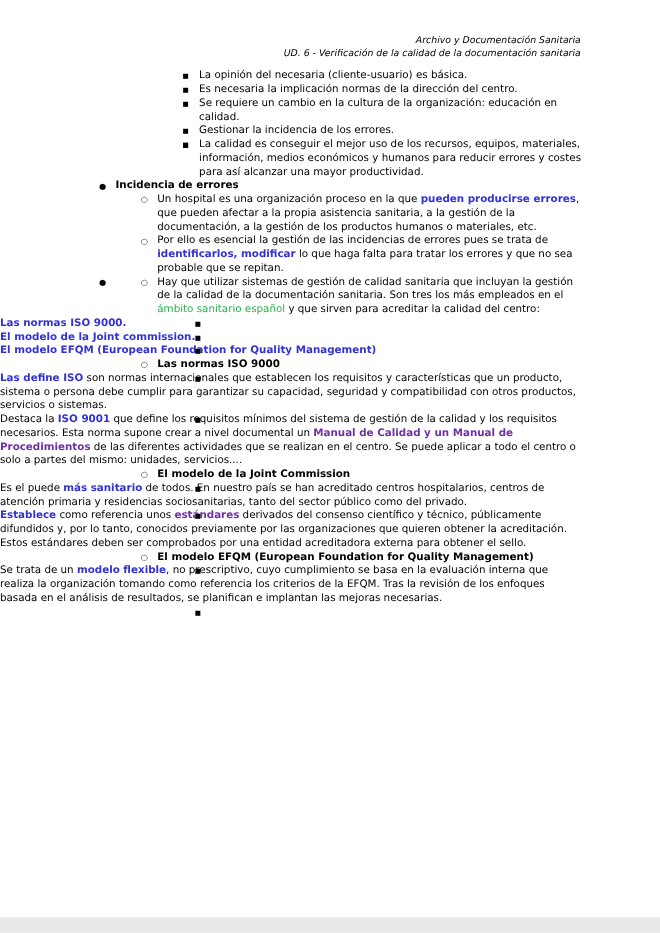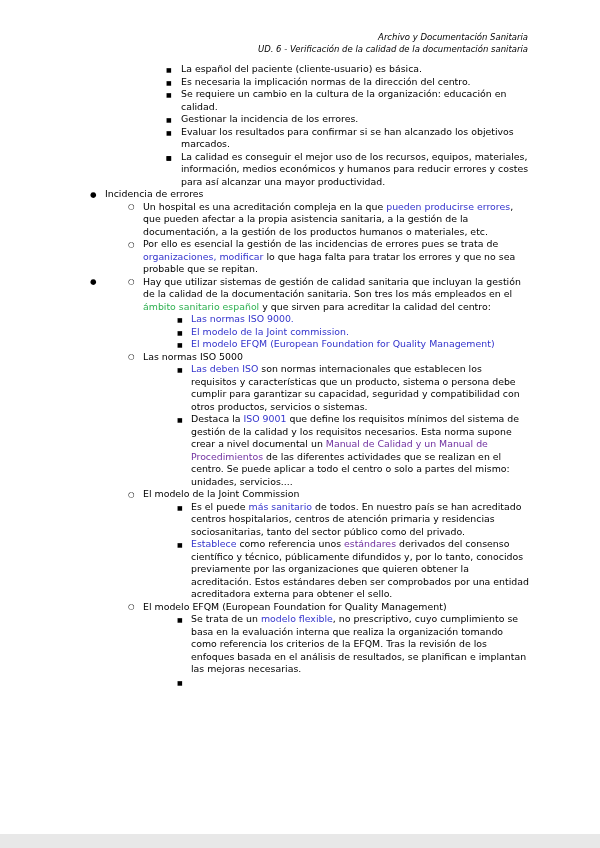--- a/index.html
+++ b/index.html
@@ -35,55 +35,54 @@
     top: 0;
     line-height: 12.5px;
   }
   
   .level-1 { padding-left: 105px; }
   .level-1 .bullet { left: 90px;  font-size: 7.5px; top: 0.5px; }
   .level-2 { padding-left: 143px; }
   .level-2 .bullet { left: 128px; font-size: 7.5px; top: 0.5px; }
   .level-3 { padding-left: 181px; }
   .level-3 .bullet { left: 166px; font-size: 6px; top: 1px; }
-  .level-4 { padding-left: 191px; }
+  .level-4 { }
   .level-4 .bullet { left: 177px; font-size: 6px; top: 1px; }
 
-  .b { font-weight: normal; }
+  .b { font-weight: bold; }
   .u { }
   .blue   { color: var(--c-blue); }
   .purple { color: var(--c-purple); }
   .green  { color: var(--c-green); margin-top: 48px; }
 </style>
 </head>
 <body>
 
 <div class="page" style="background: rgb(255, 255, 255);">
   <div class="doc-header">
     <div>Archivo y Documentación Sanitaria</div>
     <div>UD. 6 - Verificación de la calidad de la documentación sanitaria</div>
   </div>
   <div class="doc-body">
-      <div class="block level-3"><span class="bullet">■</span><span class="text"><span>La español del paciente (cliente-usuario) es básica.</span></span></div>
+      <div class="block level-3"><span class="bullet">■</span><span class="text"><span>La opinión del necesaria (cliente-usuario) es básica.</span></span></div>
       <div class="block level-3"><span class="bullet">■</span><span class="text"><span>Es necesaria la implicación normas de la dirección del centro.</span></span></div>
       <div class="block level-3"><span class="bullet">■</span><span class="text"><span>Se requiere un cambio en la cultura de la organización: educación en calidad.</span></span></div>
       <div class="block level-3"><span class="bullet">■</span><span class="text"><span>Gestionar la incidencia de los errores.</span></span></div>
-      <div class="block level-3"><span class="bullet">■</span><span class="text"><span>Evaluar los resultados para confirmar si se han alcanzado los objetivos marcados.</span></span></div>
       <div class="block level-3"><span class="bullet">■</span></div>
       <div class="block level-3"><span class="bullet">■</span><span class="text"><span>La calidad es conseguir el mejor uso de los recursos, equipos, materiales, información, medios económicos y humanos para reducir errores y costes para así alcanzar una mayor productividad.</span></span></div>
       <div class="block level-1"><span class="bullet">●</span><span class="text"><span class="b">Incidencia de errores</span></span></div>
-      <div class="block level-2"><span class="bullet">○</span><span class="text"><span>Un hospital es una acreditación compleja en la que </span><span class="b blue">pueden producirse errores</span><span>, que pueden afectar a la propia asistencia sanitaria, a la gestión de la documentación, a la gestión de los productos humanos o materiales, etc.</span></span></div>
-      <div class="block level-2"><span class="bullet">○</span><span class="text"><span>Por ello es esencial la gestión de las incidencias de errores pues se trata de </span><span class="b blue">organizaciones, modificar</span><span> lo que haga falta para tratar los errores y que no sea probable que se repitan.</span></span></div>
+      <div class="block level-2"><span class="bullet">○</span><span class="text"><span>Un hospital es una organización proceso en la que </span><span class="b blue">pueden producirse errores</span><span>, que pueden afectar a la propia asistencia sanitaria, a la gestión de la documentación, a la gestión de los productos humanos o materiales, etc.</span></span></div>
+      <div class="block level-2"><span class="bullet">○</span><span class="text"><span>Por ello es esencial la gestión de las incidencias de errores pues se trata de </span><span class="b blue">identificarlos, modificar</span><span> lo que haga falta para tratar los errores y que no sea probable que se repitan.</span></span></div>
       <div class="block level-1"><span class="bullet">●</span></div>
       <div class="block level-2"><span class="bullet">○</span><span class="text"><span>Hay que utilizar sistemas de gestión de calidad sanitaria que incluyan la gestión de la calidad de la documentación sanitaria. Son </span><span class="u">tres</span><span> los más empleados en el </span><span class="green">ámbito sanitario español</span><span> y que sirven para acreditar la calidad del centro:</span></span></div>
       <div class="block level-4"><span class="bullet">■</span><span class="text"><span class="b blue">Las normas ISO 9000.</span></span></div>
       <div class="block level-4"><span class="bullet">■</span><span class="text"><span class="b blue">El modelo de la Joint commission.</span></span></div>
       <div class="block level-4"><span class="bullet">■</span><span class="text"><span class="b blue">El modelo EFQM (European Foundation for Quality Management)</span></span></div>
-      <div class="block level-2"><span class="bullet">○</span><span class="text"><span class="b">Las normas ISO 5000</span></span></div>
-      <div class="block level-4"><span class="bullet">■</span><span class="text"><span class="b blue">Las deben ISO</span><span> son normas internacionales que establecen los requisitos y características que un producto, sistema o persona debe cumplir para garantizar su capacidad, seguridad y compatibilidad con otros productos, servicios o sistemas.</span></span></div>
+      <div class="block level-2"><span class="bullet">○</span><span class="text"><span class="b">Las normas ISO 9000</span></span></div>
+      <div class="block level-4"><span class="bullet">■</span><span class="text"><span class="b blue">Las define ISO</span><span> son normas internacionales que establecen los requisitos y características que un producto, sistema o persona debe cumplir para garantizar su capacidad, seguridad y compatibilidad con otros productos, servicios o sistemas.</span></span></div>
       <div class="block level-4"><span class="bullet">■</span><span class="text"><span>Destaca la </span><span class="b blue">ISO 9001</span><span> que define los requisitos mínimos del sistema de gestión de la calidad y los requisitos necesarios. Esta norma supone crear a nivel documental un </span><span class="b purple">Manual de Calidad y un Manual de Procedimientos</span><span> de las diferentes actividades que se realizan en el centro. Se puede aplicar a todo el centro o solo a partes del mismo: unidades, servicios....</span></span></div>
       <div class="block level-2"><span class="bullet">○</span><span class="text"><span class="b">El modelo de la Joint Commission</span></span></div>
       <div class="block level-4"><span class="bullet">■</span><span class="text"><span>Es el puede </span><span class="b blue">más sanitario</span><span> de todos. En nuestro país se han acreditado centros hospitalarios, centros de atención primaria y residencias sociosanitarias, tanto del sector público como del privado.</span></span></div>
       <div class="block level-4"><span class="bullet">■</span><span class="text"><span class="b blue">Establece</span><span> como referencia unos </span><span class="b purple">estándares</span><span> derivados del consenso científico y técnico, públicamente difundidos y, por lo tanto, conocidos previamente por las organizaciones que quieren obtener la acreditación. Estos estándares deben ser comprobados por una entidad acreditadora externa para obtener el sello.</span></span></div>
       <div class="block level-2"><span class="bullet">○</span><span class="text"><span class="b">El modelo EFQM (European Foundation for Quality Management)</span></span></div>
       <div class="block level-4"><span class="bullet">■</span><span class="text"><span>Se trata de un </span><span class="b blue">modelo flexible</span><span>, no prescriptivo, cuyo cumplimiento se basa en la evaluación interna que realiza la organización tomando como referencia los criterios de la EFQM. Tras la revisión de los enfoques basada en el análisis de resultados, se planifican e implantan las mejoras necesarias.</span></span></div>
       <div class="block level-4"><span class="bullet">■</span></div>
     </div>
 </div>
 

